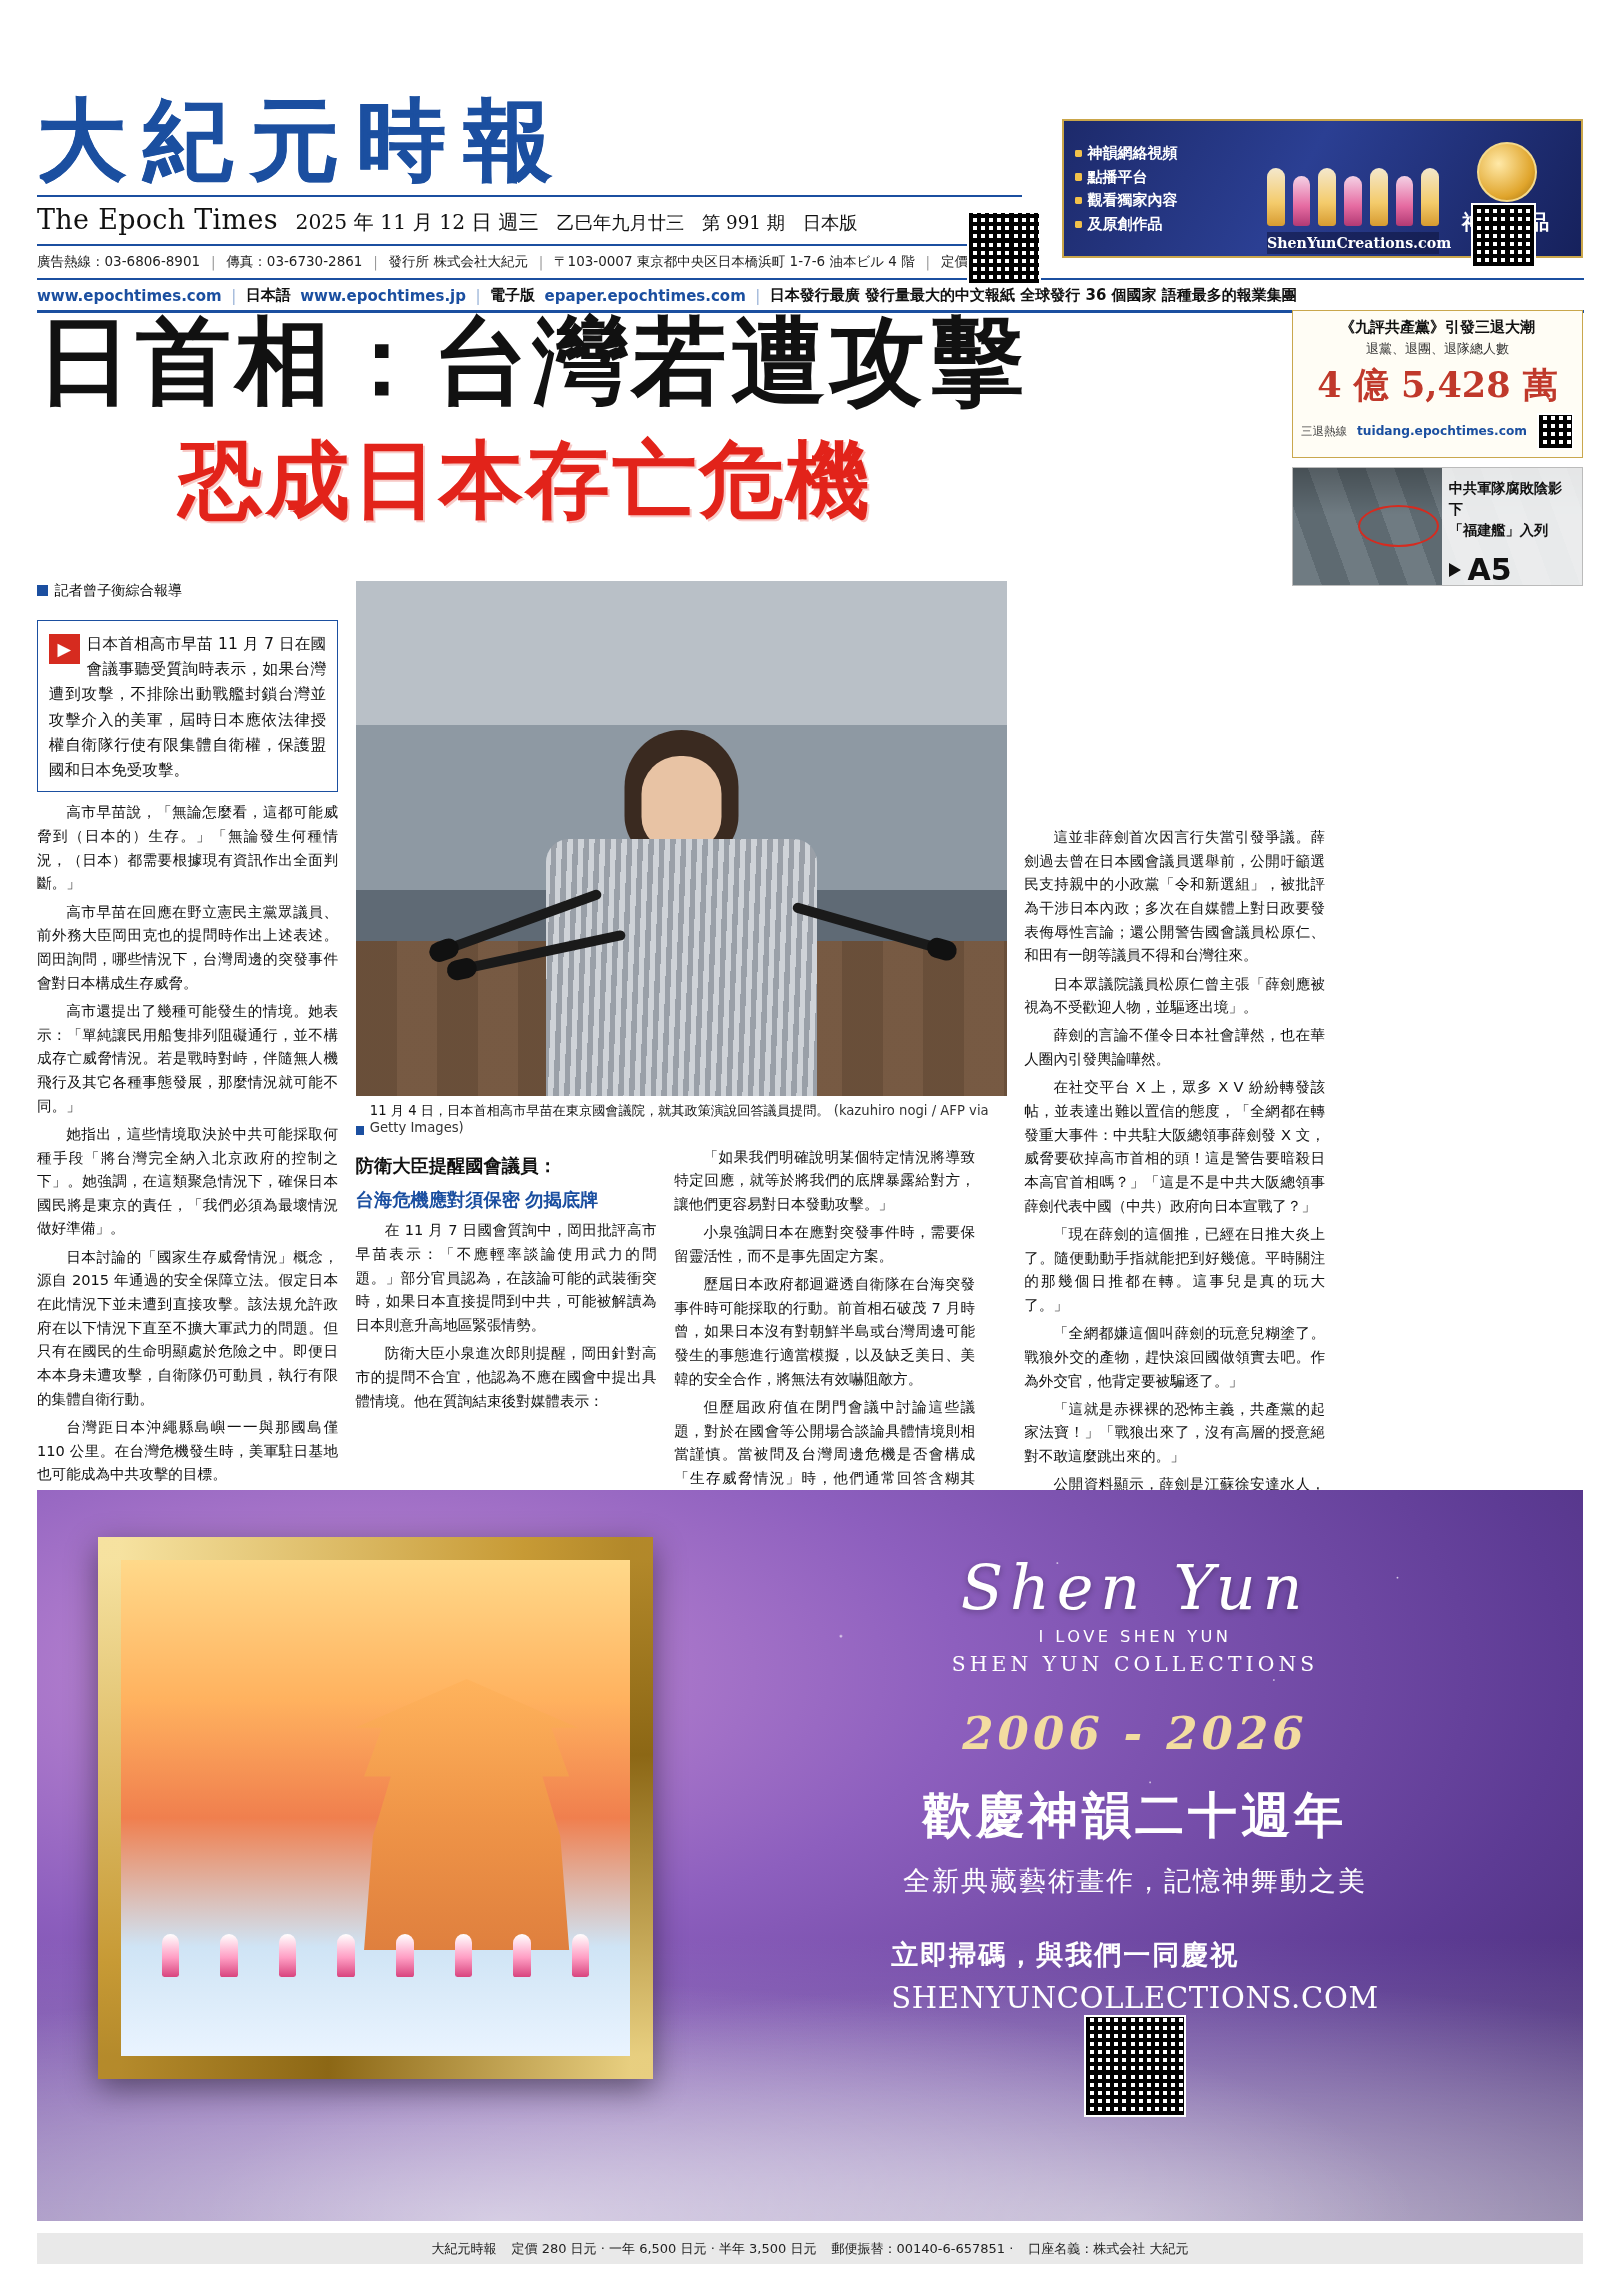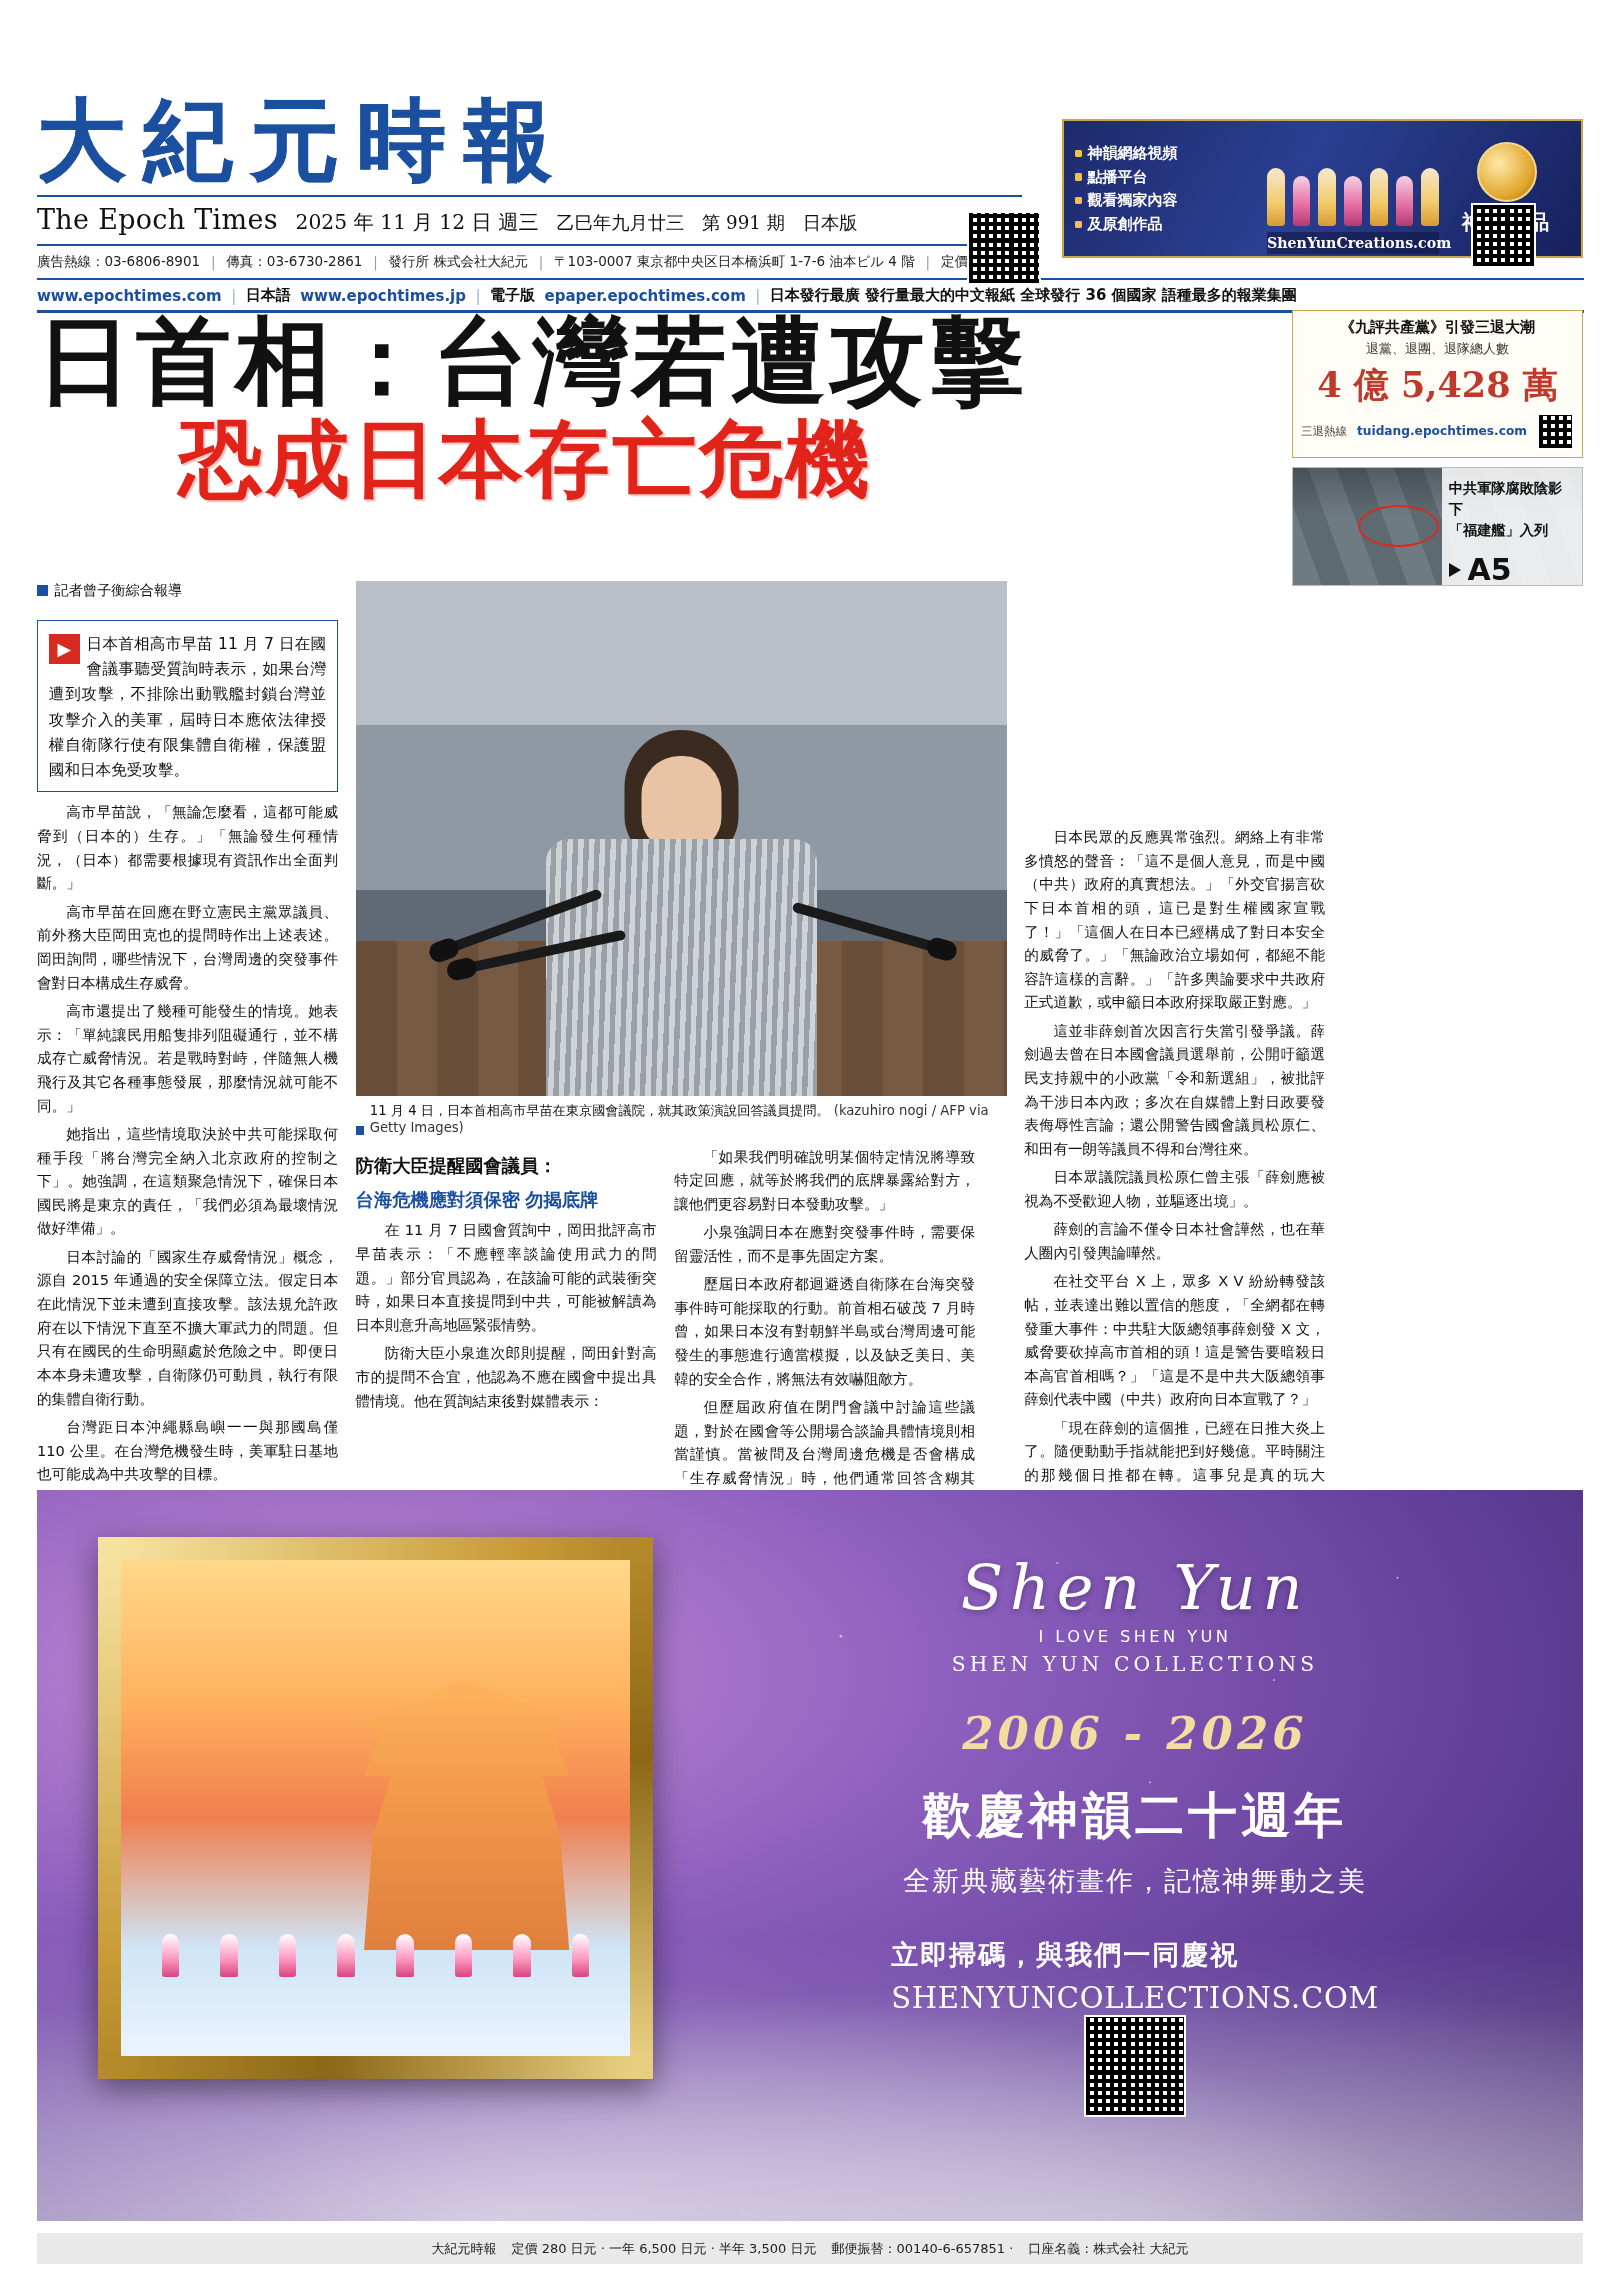--- a/index.html
+++ b/index.html
@@ -89,21 +89,21 @@
   
   .headline-zone { position:relative; margin-top: 12.2px; height: 264px; }
   .headline1 {
     font-family:"DejaVu Serif","Liberation Serif",serif;
     font-weight:700; font-size: 95px; letter-spacing: 4.1px; color:#111; line-height:1.08;
     white-space:nowrap;
   }
   .headline2 {
     font-family:"DejaVu Serif","Liberation Serif",serif;
     font-weight:700; font-size: 84px; letter-spacing: 2.7px; color:#e2231a; line-height:1.1;
-    white-space:nowrap; margin-left: 142px; margin-top: 0;
+    white-space:nowrap; margin-left: 142px; margin-top: 21px;
     text-shadow: 2px 2px 0 #f7c9c6;
   }
   .rail { position:absolute; right:0; top:0; width: 291px; }
   .rail-box {
     border:1.4px solid #c9a74d; padding: 6.8px 8.1px; text-align:center; background:#fffdf5;
   }
   .rail-box .t1 { font-size: 15px; font-weight:700; color:#111; }
   .rail-box .t2 { font-size: 13px; color:#333; margin-top:2.7px;}
   .rail-num { font-size: 35px; color:#c0392b; font-weight:700; font-family:"DejaVu Serif",serif; margin-top:4.1px;}
   .rail-bottom { display:flex; align-items:center; justify-content:space-between; margin-top:4.1px; }
@@ -403,21 +403,20 @@
             <p>歷屆日本政府都迴避透自衛隊在台海突發事件時可能採取的行動。前首相石破茂 7 月時曾，如果日本沒有對朝鮮半島或台灣周邊可能發生的事態進行適當模擬，以及缺乏美日、美韓的安全合作，將無法有效嚇阻敵方。</p>
             <p>但歷屆政府值在閉門會議中討論這些議題，對於在國會等公開場合談論具體情境則相當謹慎。當被問及台灣周邊危機是否會構成「生存威脅情況」時，他們通常回答含糊其辭。</p>
             <div class="subhead black">中共外交官發砍頭恐嚇言論</div>
             <p>11 月 8 日晚，中共駐大阪總領事薛劍在社交平台 X 上發恐嚇言論，稱「主動闖過來的，那顆骯髒的頭顱，除了毫不猶豫地砍下它別無選擇」。輿論譁然。</p>
           </div>
         </div>
       </div>
 
       <div class="col">
         <div style="height:244px"></div>
-        <p>日本民眾的反應異常強烈。網絡上有非常多憤怒的聲音：「這不是個人意見，而是中國（中共）政府的真實想法。」「外交官揚言砍下日本首相的頭，這已是對生權國家宣戰了！」「這個人在日本已經構成了對日本安全的威脅了。」「無論政治立場如何，都絕不能容許這樣的言辭。」「許多輿論要求中共政府正式道歉，或申籲日本政府採取嚴正對應。」</p>
         <p>這並非薛劍首次因言行失當引發爭議。薛劍過去曾在日本國會議員選舉前，公開吁籲選民支持親中的小政黨「令和新選組」，被批評為干涉日本內政；多次在自媒體上對日政要發表侮辱性言論；還公開警告國會議員松原仁、和田有一朗等議員不得和台灣往來。</p>
         <p>日本眾議院議員松原仁曾主張「薛劍應被視為不受歡迎人物，並驅逐出境」。</p>
         <p>薛劍的言論不僅令日本社會譁然，也在華人圈內引發輿論嘩然。</p>
         <p>在社交平台 X 上，眾多 X V 紛紛轉發該帖，並表達出難以置信的態度，「全網都在轉發重大事件：中共駐大阪總領事薛劍發 X 文，威脅要砍掉高市首相的頭！這是警告要暗殺日本高官首相嗎？」「這是不是中共大阪總領事薛劍代表中國（中共）政府向日本宣戰了？」</p>
         <p>「現在薛劍的這個推，已經在日推大炎上了。隨便動動手指就能把到好幾億。平時關注的那幾個日推都在轉。這事兒是真的玩大了。」</p>
         <p>「全網都嫌這個叫薛劍的玩意兒糊塗了。戰狼外交的產物，趕快滾回國做領實去吧。作為外交官，他背定要被騙逐了。」</p>
         <p>「這就是赤裸裸的恐怖主義，共產黨的起家法寶！」「戰狼出來了，沒有高層的授意絕對不敢這麼跳出來的。」</p>
         <p>公開資料顯示，薛劍是江蘇徐安達水人，現年 57 歲，曾任中共外交部亞洲司副司長，2021 年 11 月出任中共駐大阪總領事，大使衡。◇</p>
       </div>
     </div>

